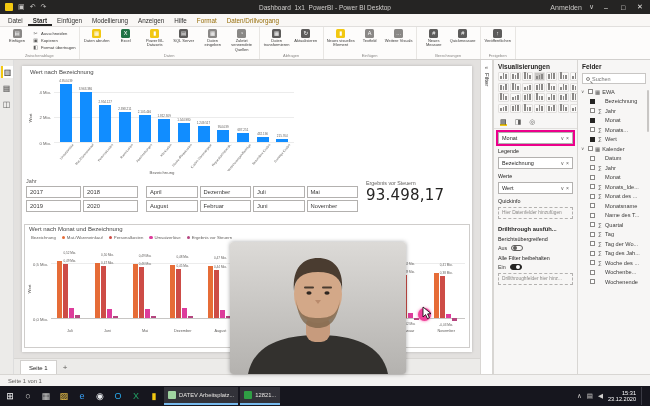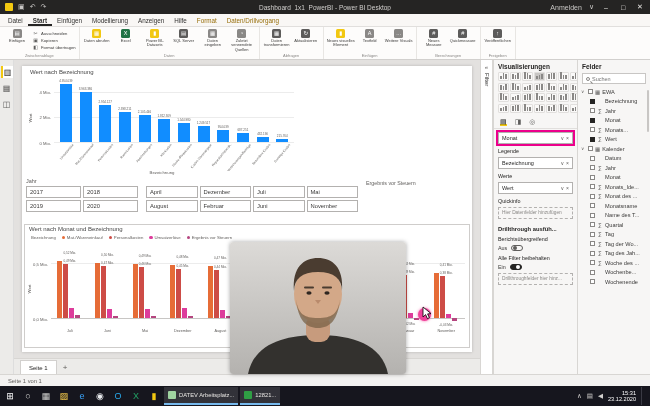--- a/index.html
+++ b/index.html
@@ -402,20 +402,21 @@
             <div class="stile">Mai</div>
             <div class="stile">August</div>
             <div class="stile">Februar</div>
             <div class="stile">Juni</div>
             <div class="stile">November</div>
           </div>
       </div>
 
       <div class="card">
         <div class="card-label">Ergebnis vor Steuern</div>
+        <div class="card-value">93.498,17</div>
       </div>
 
       <div class="chart2">
         <div class="ctitle">Wert nach Monat und Bezeichnung</div>
         <div class="c2legend">
           <span>Bezeichnung</span>
         <span class="lgitem">
               <span class="lgdot" style="background: rgb(230, 108, 55);"></span>
               <span>Mat./Wareneinkauf</span>
             </span>

